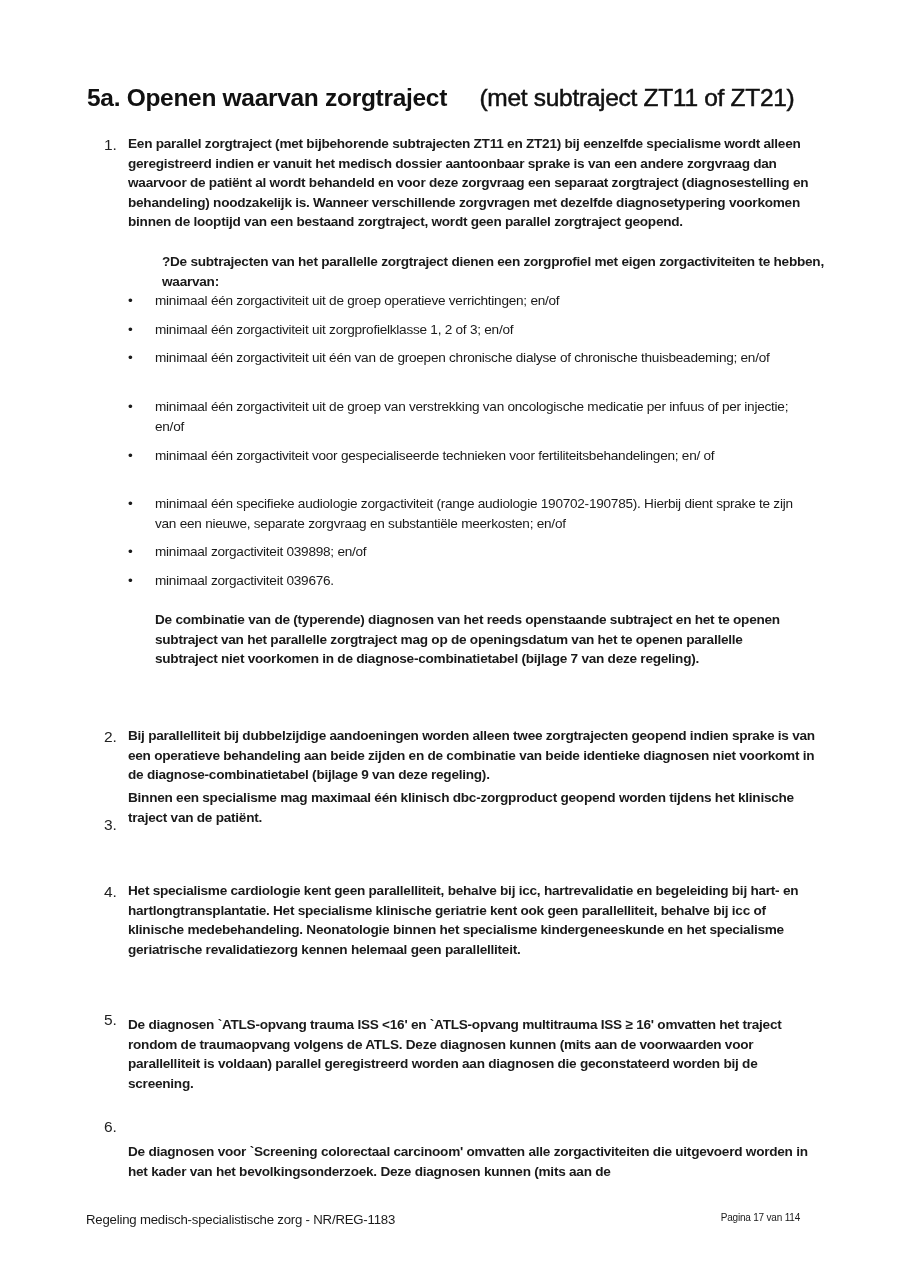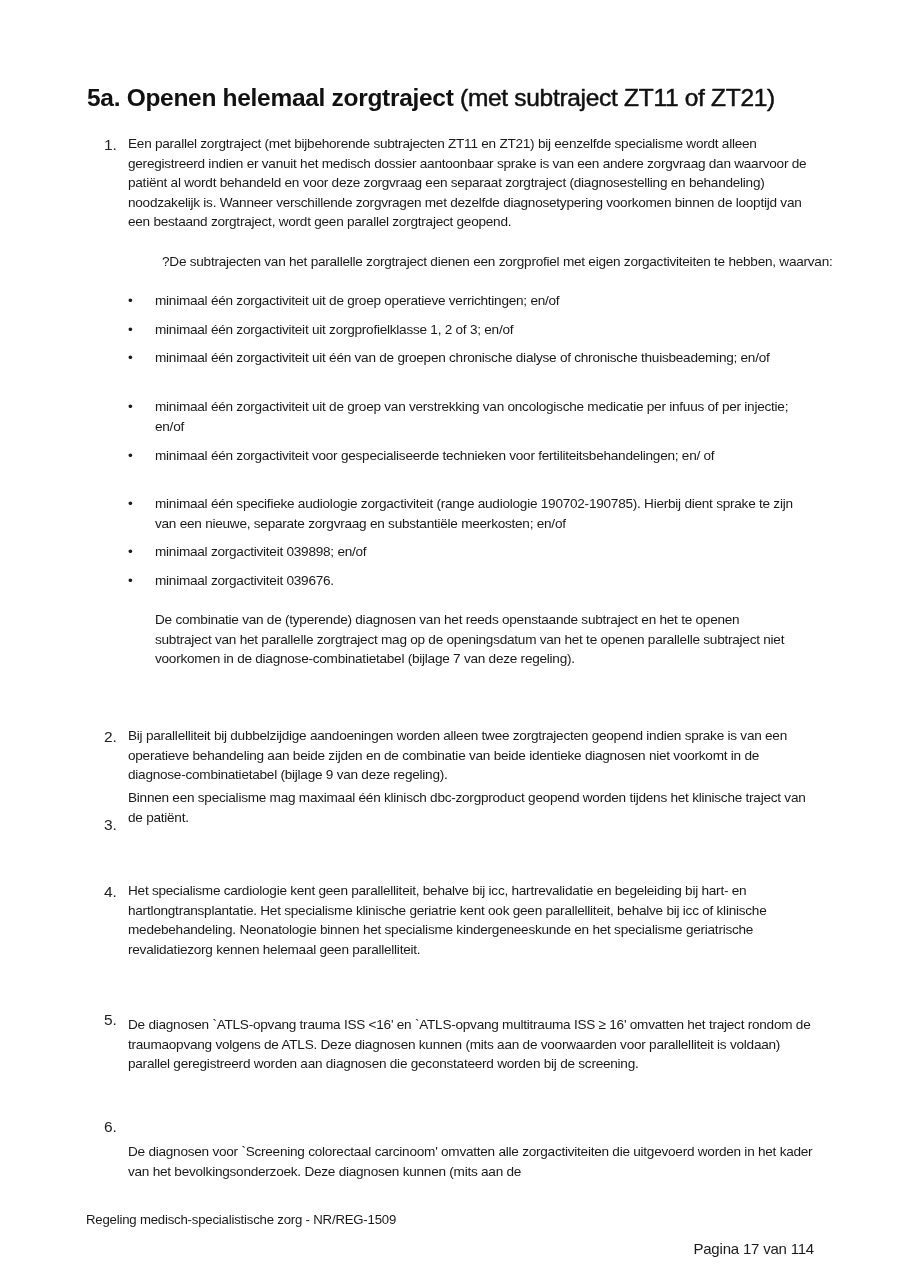--- a/index.html
+++ b/index.html
@@ -1,33 +1,33 @@
 <!DOCTYPE html>
 <html><head>
   <meta charset="utf-8">
   <style>
     html, body { margin: 0; padding: 0; background: #ffffff; }
     body { width: 900px; height: 1273px; position: relative; overflow: hidden;
            font-family: "Liberation Sans", sans-serif; color: #1a1a1a; }
     .page-title { position: absolute; left: 87px; top: 84px; margin: 0;
                   font-size: 24.5px; font-weight: bold; letter-spacing: -0.3px; white-space: nowrap; color: #111; }
-    .page-title .sub { font-weight: bold; }
+    .page-title .sub { font-weight: bold; margin-left: 26px; }
     .num { position: absolute; left: 104px; font-size: 15.5px; color: #222; }
     .para { position: absolute; left: 128px; width: 690px; font-size: 13.6px; line-height: 19.6px;
-            letter-spacing: -0.25px; margin: 0; color: #1a1a1a; }
+            letter-spacing: -0.25px; margin: 0; color: #1a1a1a; font-weight: bold; }
     .bullet-row { position: absolute; left: 128px; width: 690px; font-size: 13.6px; line-height: 19.6px; letter-spacing: -0.25px; }
     .bullet-dot { position: absolute; left: 0; top: 0; width: 10px; }
     .bullet-text { position: absolute; left: 27px; width: 650px; }
     .footer-left { position: absolute; left: 86px; top: 1212px; font-size: 13.2px; letter-spacing: -0.2px; }
-    .footer-right { position: absolute; right: 86px; top: 1212px; font-size: 15px; letter-spacing: -0.2px; margin-top: 28px; }
+    .footer-right { position: absolute; right: 100px; top: 1212px; font-size: 10px; letter-spacing: -0.2px; }
   </style>
 </head>
 <body>
 
-<h1 class="page-title"><span>5a. Openen helemaal zorgtraject</span><span class="sub" style="font-weight:normal;-webkit-text-stroke:0.5px #111;"> (met subtraject ZT11 of ZT21)</span></h1>
+<h1 class="page-title"><span>5a. Openen waarvan zorgtraject</span><span class="sub" style="font-weight:normal;-webkit-text-stroke:0.5px #111;"> (met subtraject ZT11 of ZT21)</span></h1>
 
 <div>
   <span class="num" style="top:136px;">1.</span>
   <p class="para" style="top:134px;">Een parallel zorgtraject (met bijbehorende subtrajecten ZT11 en ZT21) bij eenzelfde specialisme wordt alleen geregistreerd indien er vanuit het medisch dossier aantoonbaar sprake is van een andere zorgvraag dan waarvoor de patiënt al wordt behandeld en voor deze zorgvraag een separaat zorgtraject (diagnosestelling en behandeling) noodzakelijk is. Wanneer verschillende zorgvragen met dezelfde diagnosetypering voorkomen binnen de looptijd van een bestaand zorgtraject, wordt geen parallel zorgtraject geopend.</p>
   <p class="para" style="top:252px;margin-left:34px;">?De subtrajecten van het parallelle zorgtraject dienen een zorgprofiel met eigen zorgactiviteiten te hebben, waarvan:</p>
 
   <div class="bullet-row" style="top:291px;">
     <span class="bullet-dot">•</span>
     <span class="bullet-text">minimaal één zorgactiviteit uit de groep operatieve verrichtingen; en/of</span>
   </div>
@@ -81,14 +81,14 @@
 <div>
   <span class="num" style="top:1011px;">5.</span>
   <p class="para" style="top:1015px;">De diagnosen `ATLS-opvang trauma ISS &lt;16' en `ATLS-opvang multitrauma ISS ≥ 16' omvatten het traject rondom de traumaopvang volgens de ATLS. Deze diagnosen kunnen (mits aan de voorwaarden voor parallelliteit is voldaan) parallel geregistreerd worden aan diagnosen die geconstateerd worden bij de screening.</p>
 </div>
 
 <div>
   <span class="num" style="top:1118px;">6.</span>
   <p class="para" style="top:1116px;margin-top:26px;">De diagnosen voor `Screening colorectaal carcinoom' omvatten alle zorgactiviteiten die uitgevoerd worden in het kader van het bevolkingsonderzoek. Deze diagnosen kunnen (mits aan de</p>
 </div>
 
-<div class="footer-left">Regeling medisch-specialistische zorg - NR/REG-1509</div>
+<div class="footer-left">Regeling medisch-specialistische zorg - NR/REG-1183</div>
 <div class="footer-right">Pagina 17 van 114</div>
 
 </body></html>

